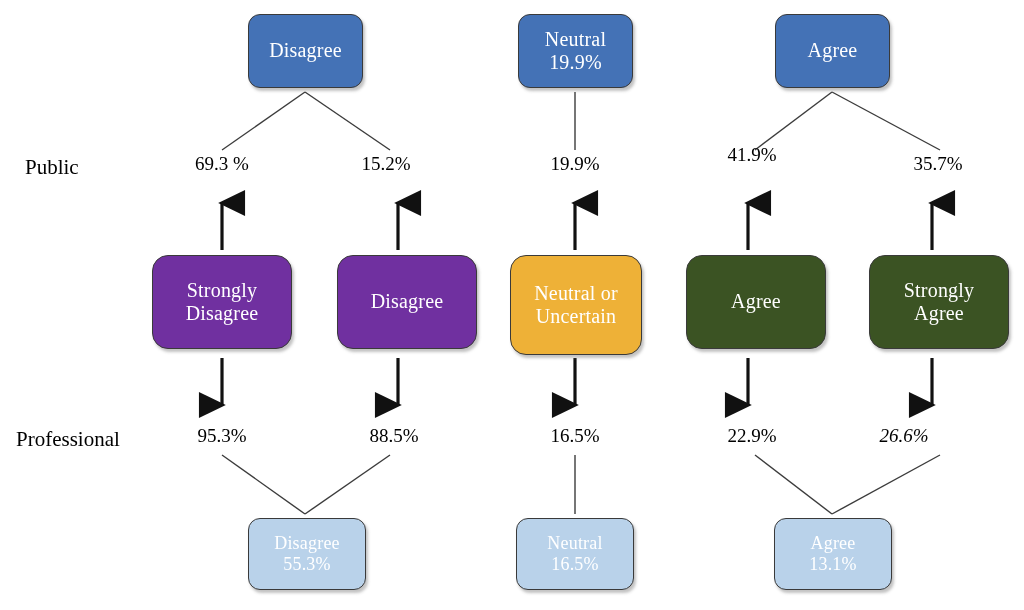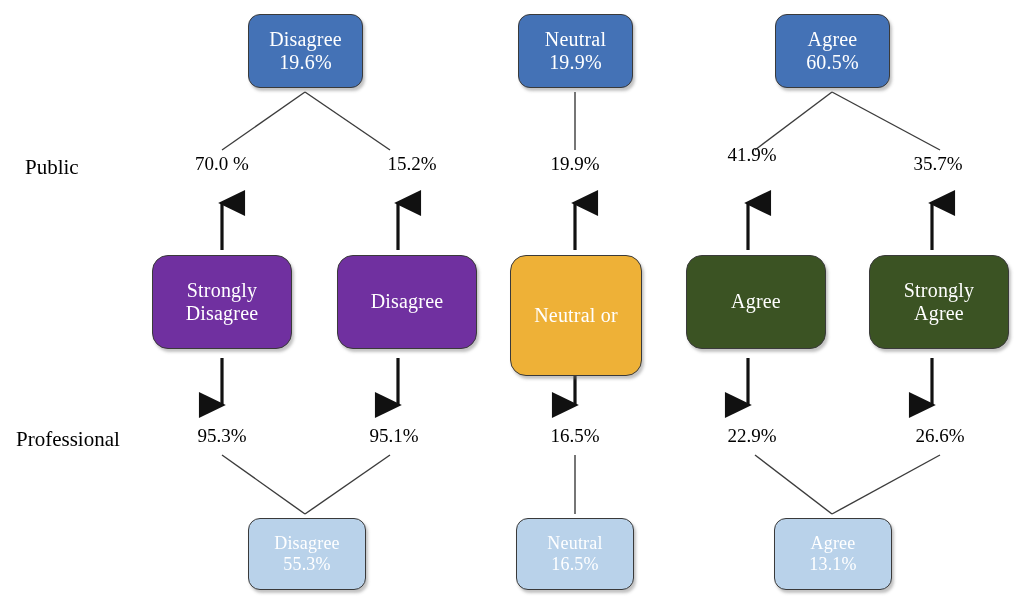--- a/index.html
+++ b/index.html
@@ -122,83 +122,82 @@
       <path d="M932,358 L932,405"></path>
     </g>
   </svg>
 
   <div class="row-label" style="left:25px; top:155px;">Public</div>
   <div class="row-label" style="left:16px; top:427px;">Professional</div>
 
   <div class="node top" id="n-public-disagree" style="left:248px; top:14px; width:115px; height:74px; background:#4472b6;">
     <span>
       <span class="nlabel">Disagree</span>
-      <span class="nval">19.6%</span>
     </span>
   </div>
 
   <div class="node top" id="n-public-neutral" style="left:518px; top:14px; width:115px; height:74px; background:#4472b6;">
     <span>
       <span class="nlabel">Neutral</span>
       <span class="nval">19.9%</span>
     </span>
   </div>
 
   <div class="node top" id="n-public-agree" style="left:775px; top:14px; width:115px; height:74px; background:#4472b6;">
     <span>
       <span class="nlabel">Agree</span>
-      <span class="nval">60.5%</span>
-    </span>
-  </div>
-
-  <div class="pct" style="left:222px; top:153px;">70.0 %</div>
-  <div class="pct" style="left:412px; top:153px;">15.2%</div>
+    </span>
+  </div>
+
+  <div class="pct" style="left:222px; top:153px;">69.3 %</div>
+  <div class="pct" style="left:386px; top:153px;">15.2%</div>
   <div class="pct" style="left:575px; top:153px;">19.9%</div>
   <div class="pct" style="left:752px; top:144px;">41.9%</div>
   <div class="pct" style="left:938px; top:153px;">35.7%</div>
 
   <div class="node mid" id="n-strongly-disagree" style="left:152px; top:255px; width:140px; height:94px; background:#7030a0;">
     <span>
       <span>Strongly</span>
       <span>Disagree</span>
     </span>
   </div>
 
   <div class="node mid" id="n-disagree" style="left:337px; top:255px; width:140px; height:94px; background:#7030a0;">
     <span>
       <span>Disagree</span>
       <span></span>
     </span>
   </div>
 
-  <div class="node mid" id="n-neutral-uncertain" style="left:510px; top:255px; width:132px; height:121px; background:#eeb137;">
+  <div class="node mid" id="n-neutral-uncertain" style="left:510px; top:255px; width:132px; height:100px; background:#eeb137;">
     <span>
       <span>Neutral or</span>
+      <span>Uncertain</span>
     </span>
   </div>
 
   <div class="node mid" id="n-agree" style="left:686px; top:255px; width:140px; height:94px; background:#3b5323;">
     <span>
       <span>Agree</span>
       <span></span>
     </span>
   </div>
 
   <div class="node mid" id="n-strongly-agree" style="left:869px; top:255px; width:140px; height:94px; background:#3b5323;">
     <span>
       <span>Strongly</span>
       <span>Agree</span>
     </span>
   </div>
 
   <div class="pct" style="left:222px; top:425px;">95.3%</div>
-  <div class="pct" style="left:394px; top:425px;">95.1%</div>
+  <div class="pct" style="left:394px; top:425px;">88.5%</div>
   <div class="pct" style="left:575px; top:425px;">16.5%</div>
   <div class="pct" style="left:752px; top:425px;">22.9%</div>
-  <div class="pct" style="left:940px; top:425px;">26.6%</div>
+  <div class="pct" style="left:904px; top:425px;font-style:italic;">26.6%</div>
 
   <div class="node bottom" id="n-prof-disagree" style="left:248px; top:518px; width:118px; height:72px; background:#b9d2ea;">
     <span>
       <span class="nlabel">Disagree</span>
       <span class="nval">55.3%</span>
     </span>
   </div>
 
   <div class="node bottom" id="n-prof-neutral" style="left:516px; top:518px; width:118px; height:72px; background:#b9d2ea;">
     <span>

